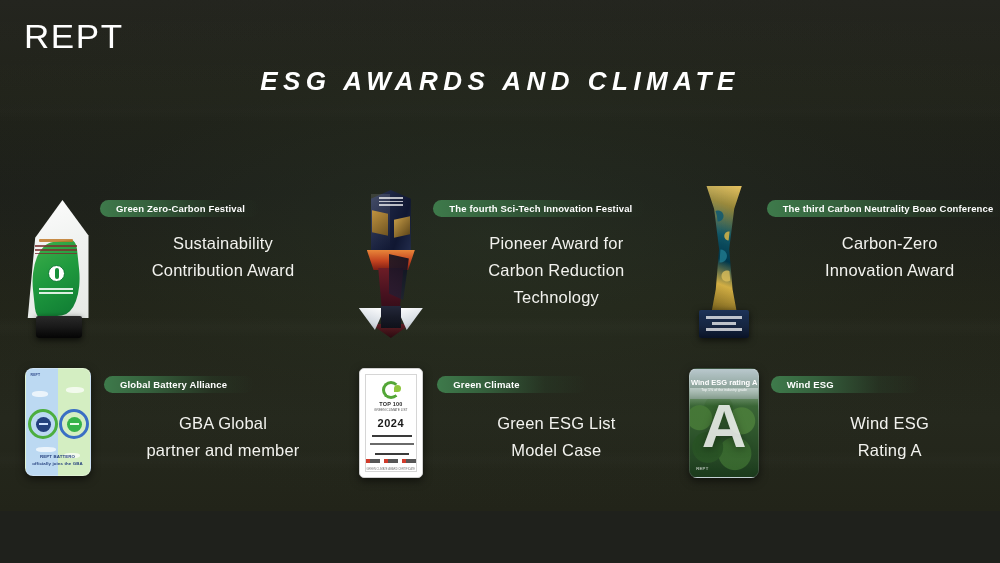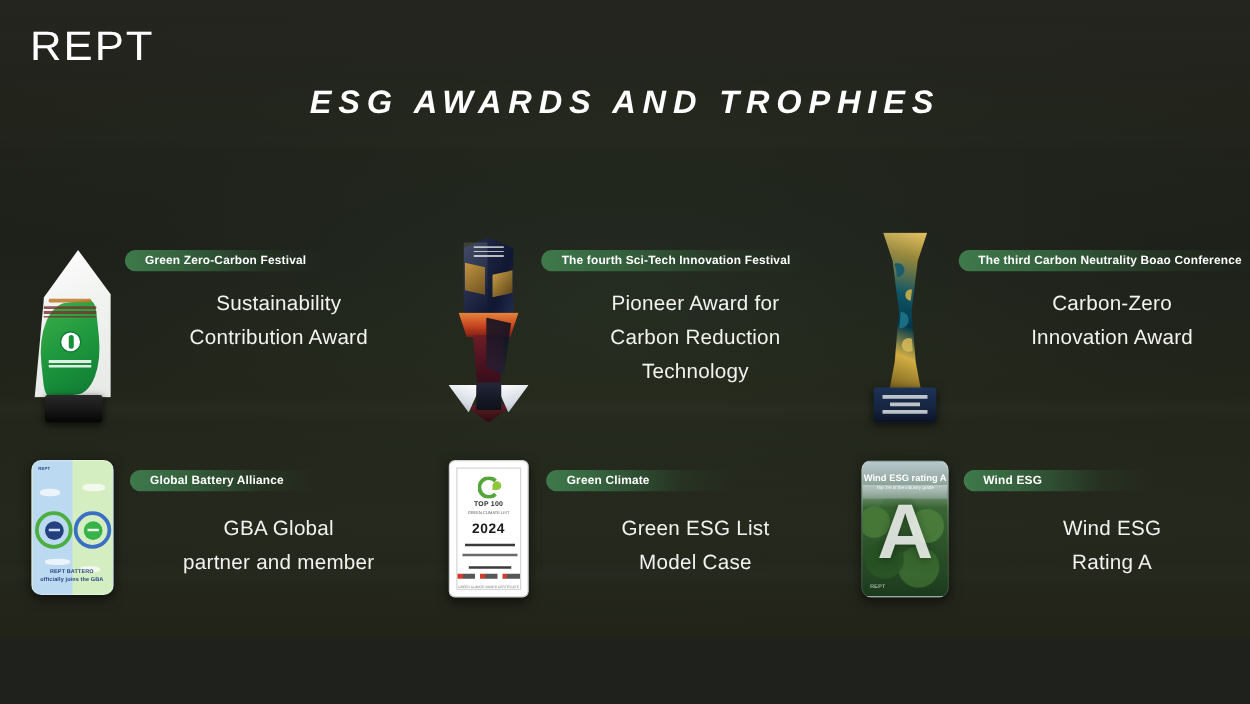--- a/index.html
+++ b/index.html
@@ -322,21 +322,21 @@
   .wind .brand{ position:absolute; left:6px; bottom:6px; font-size:4.2px; color:rgba(255,255,255,.85);
     letter-spacing:.3px; }
 </style>
 </head>
 <body>
 
 <div id="slide">
 
   <div id="logo">REPT</div>
 
-  <div id="title">ESG AWARDS AND TROPHIES</div>
+  <div id="title">ESG AWARDS AND CLIMATE</div>
 
   <div class="row" id="row1">
 
     <div class="cell">
       <div class="art-wrap">
         <div class="t1">
           <div class="body"></div>
           <div class="leaf"></div>
           <div class="disc"></div>
           <div class="txt1"></div>

